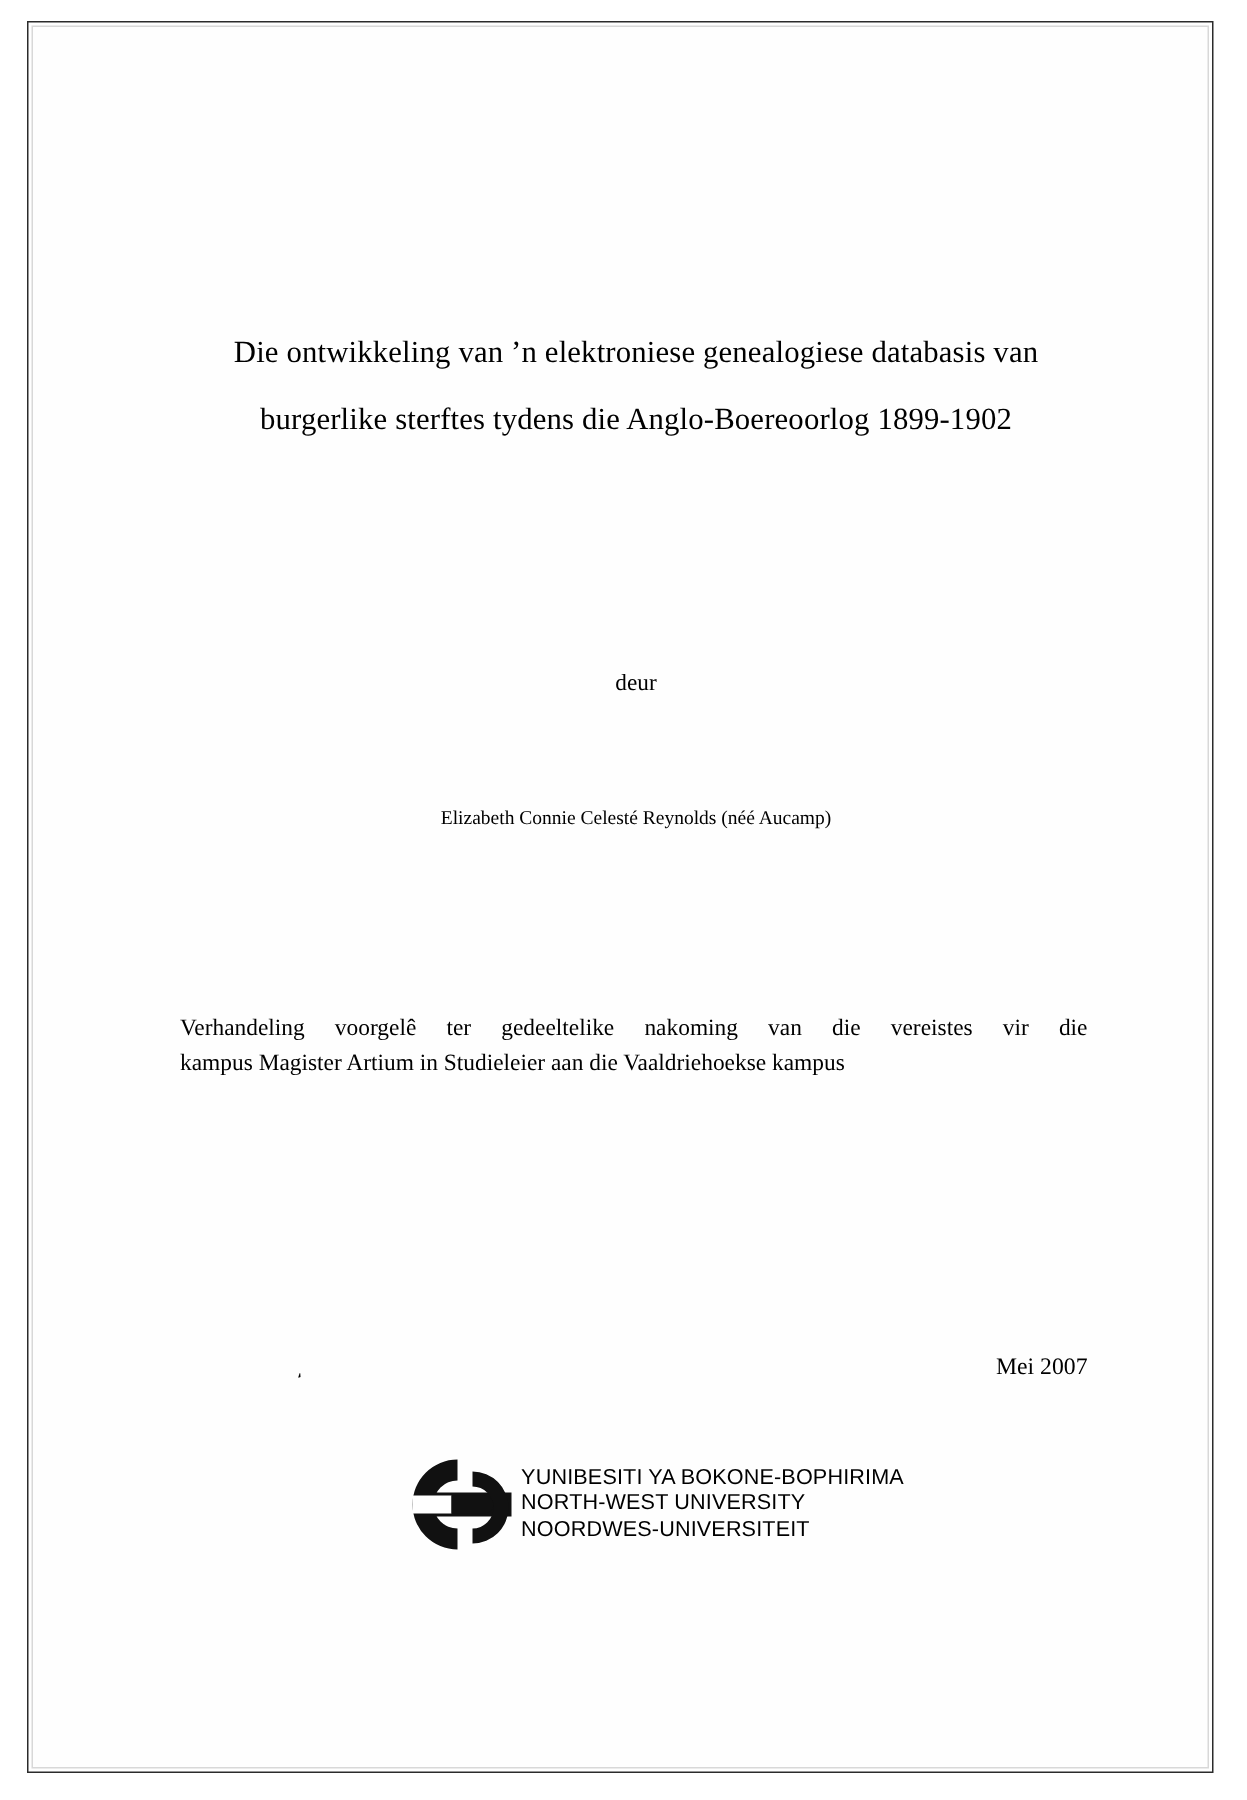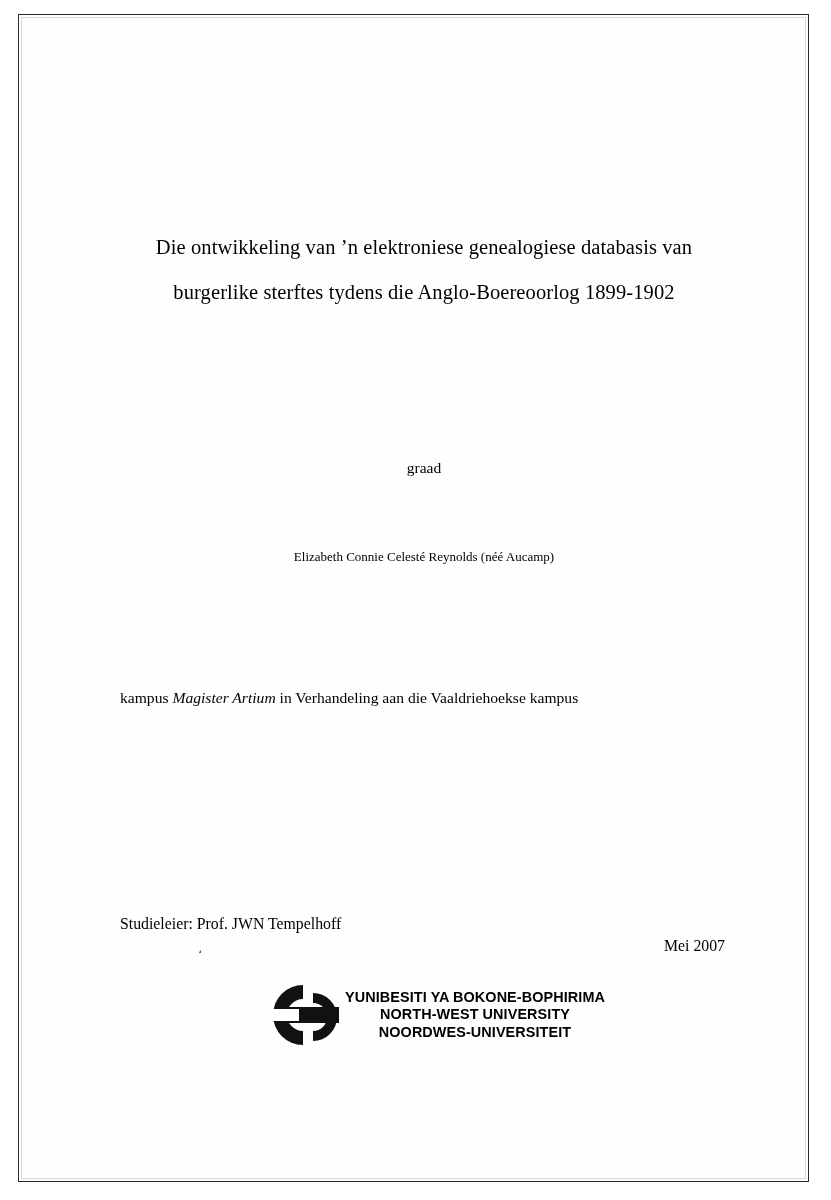--- a/index.html
+++ b/index.html
@@ -35,21 +35,21 @@
   .page-frame::after {
     content: "";
     position: absolute;
     left: 2px; top: 2px; right: 2px; bottom: 2px;
     border: 1px solid #d8d8d8;
     pointer-events: none;
   }
   .content {
     position: absolute;
     left: 85px;
-    top: 12px;
+    top: 0;
     width: 640px;
     height: 100%;
   }
 
   .title-block {
     position: absolute;
     top: 198px;
     left: 0;
     width: 640px;
     text-align: center;
@@ -81,21 +81,21 @@
     position: absolute;
     top: 660px;
     left: 16px;
     width: 605px;
     font-size: 15.6px;
     line-height: 22.5px;
     text-align: justify;
   }
   .statement .l1 { display: block; text-align: justify; text-align-last: justify; }
   .statement .l2, .statement .l3 { display: block; }
-  .italic { font-style: italic; }
+  .italic { }
 
   .supervisor {
     position: absolute;
     top: 886px;
     left: 16px;
     width: 605px;
     font-size: 15.8px;
     line-height: 22px;
   }
   .supervisor span { display: block; }
@@ -125,47 +125,46 @@
     flex: 0 0 auto;
   }
   .logo-mark svg { display: block; }
   .logo-text {
     margin-left: -16px;
     font-family: "Liberation Sans", sans-serif;
     font-size: 14.4px;
     line-height: 17.5px;
     letter-spacing: 0.1px;
     white-space: nowrap;
-    font-weight: 700;
-    text-align: center;
+    font-weight: 400;
   }
   .logo-text span { display: block; }
 </style>
 </head>
 <body>
 
 <div class="page-outer">
   <div class="page-frame">
     <div class="content">
 
       <div class="title-block">
         <span class="title-line">Die ontwikkeling van ’n elektroniese genealogiese databasis van</span>
         <span class="title-line">burgerlike sterftes tydens die Anglo-Boereoorlog 1899-1902</span>
       </div>
 
-      <div class="author-intro">graad</div>
+      <div class="author-intro">deur</div>
 
       <div class="author-name">Elizabeth Connie Celesté Reynolds (néé Aucamp)</div>
 
       <div class="statement">
-        <span class="l2"><span>kampus </span><span class="italic">Magister Artium</span><span> in Verhandeling aan die Vaaldriehoekse kampus</span></span>
+        <span class="l1">Verhandeling voorgelê ter gedeeltelike nakoming van die vereistes vir die</span>
+        <span class="l2"><span>kampus </span><span class="italic">Magister Artium</span><span> in Studieleier aan die Vaaldriehoekse kampus</span></span>
       </div>
 
       <div class="supervisor">
-        <span>Studieleier: Prof. JWN Tempelhoff</span>
         <span class="date-line">
             <span>Mei 2007</span>
             <span class="stray">͵</span>
           </span>
       </div>
 
       <div class="logo-wrap">
         <div class="logo-mark">
           <svg width="118" height="72" viewBox="0 0 118 72" xmlns="http://www.w3.org/2000/svg">
             <path d="M60 6 A30 30 0 1 0 60 66 L60 52 A16 16 0 1 1 60 20 Z" fill="#111111"></path>

